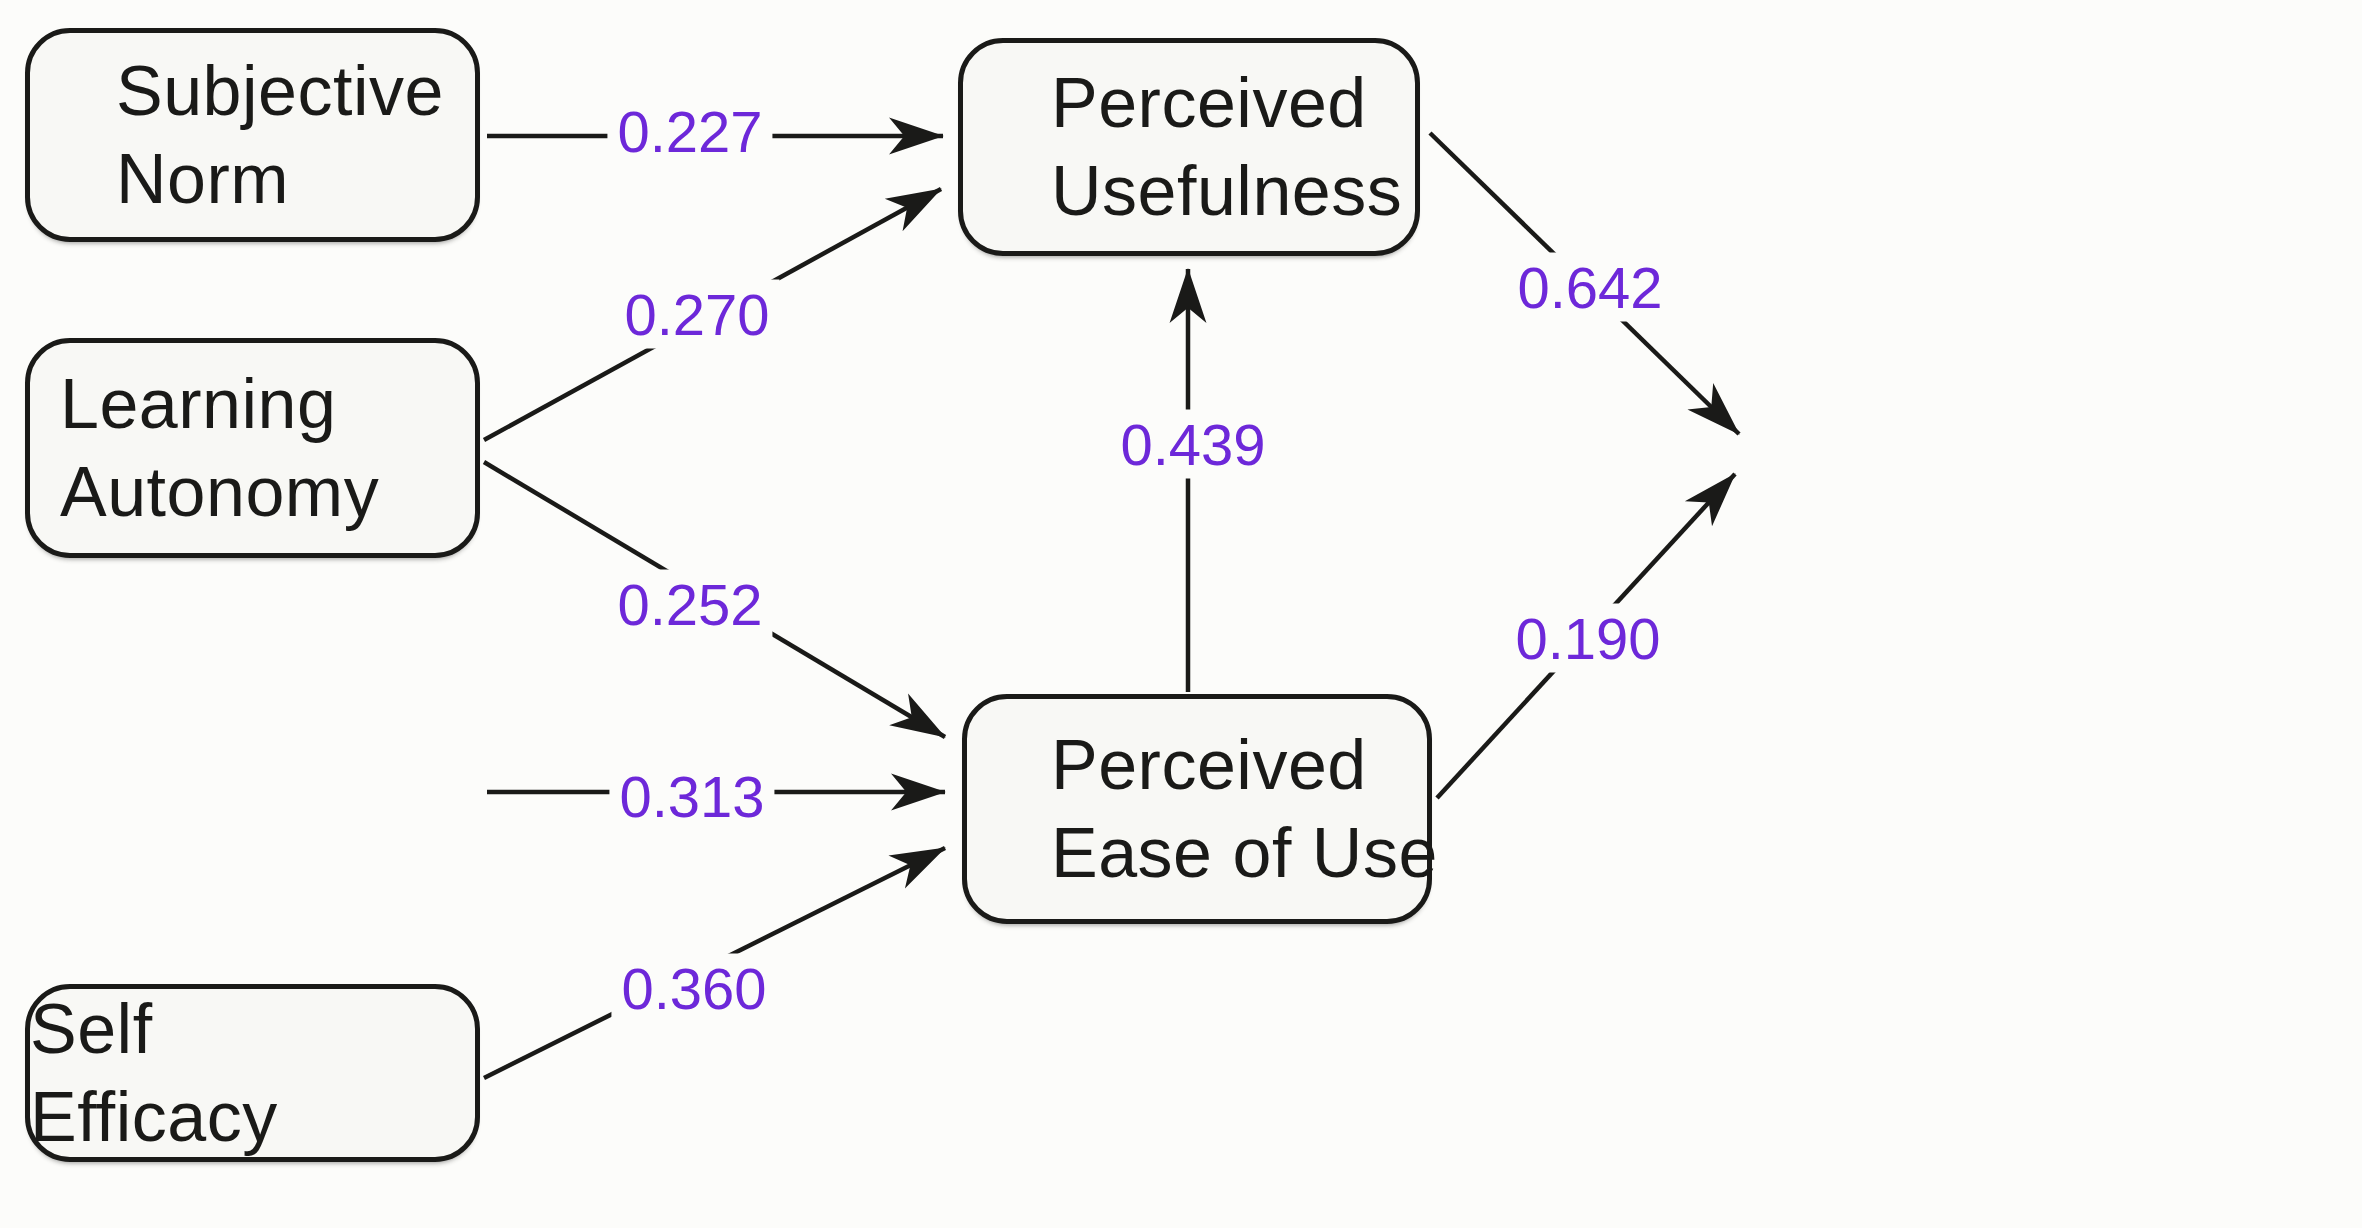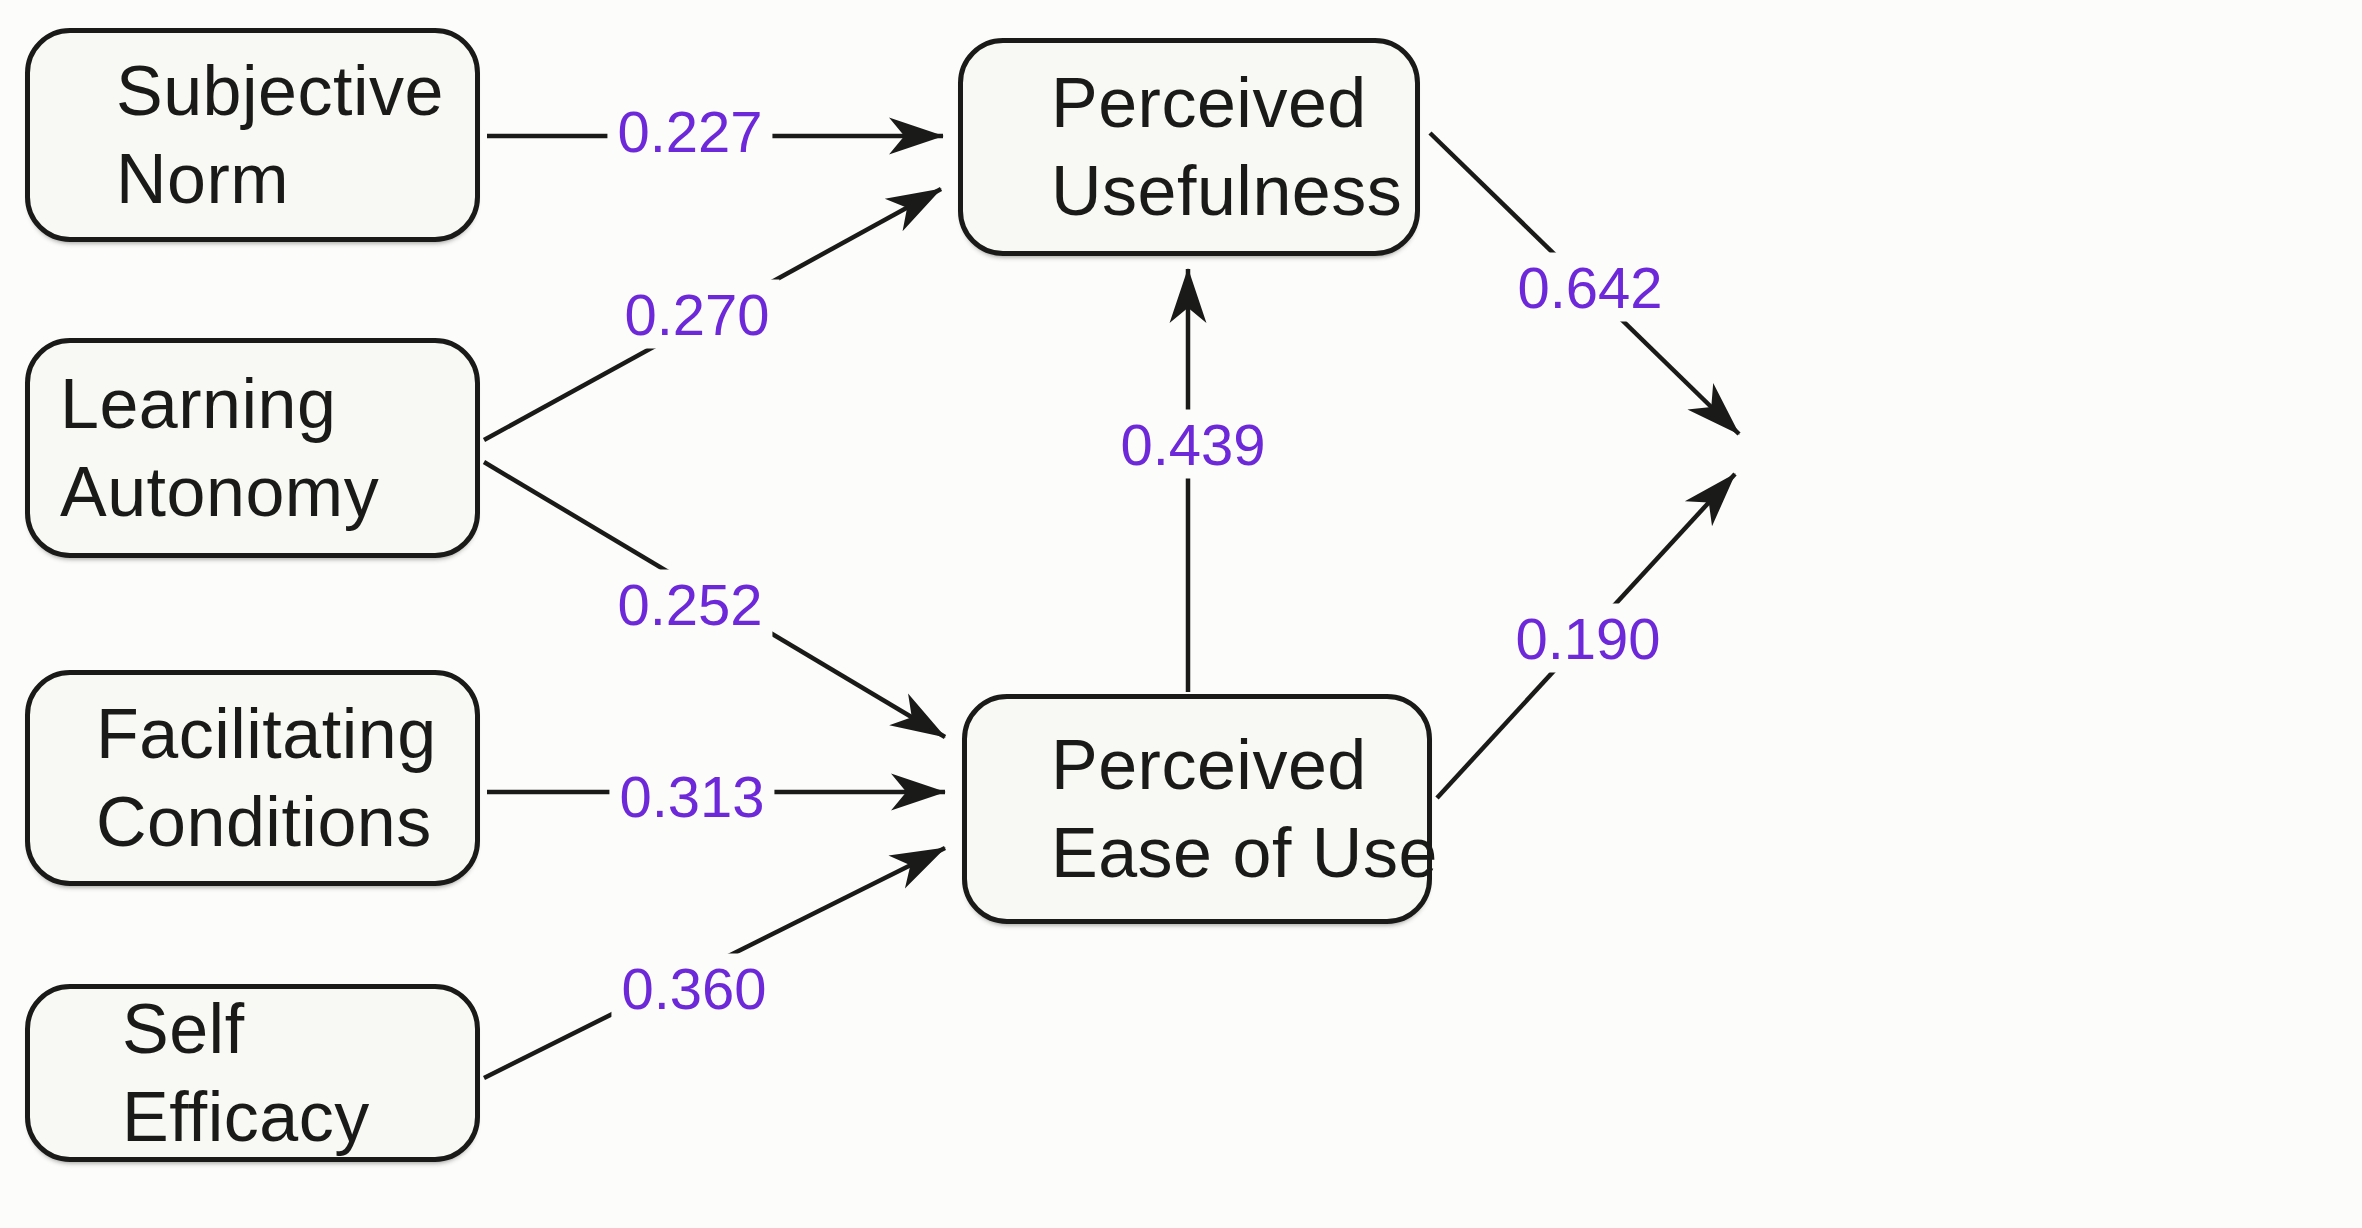--- a/index.html
+++ b/index.html
@@ -52,21 +52,21 @@
     font-size: 58px;
     color: #6d28d9;
     background: #fcfcfa;
     padding: 1px 10px;
     white-space: pre;
   }
   
   #node-sn  { left: 25px;   top: 28px;  width: 455px; height: 214px; padding-left: 86px; }
   #node-la  { left: 25px;   top: 338px; width: 455px; height: 220px; padding-left: 30px; }
   #node-fc  { left: 25px;   top: 670px; width: 455px; height: 216px; padding-left: 66px; }
-  #node-se  { left: 25px;   top: 984px; width: 455px; height: 178px; padding-left: 92px; }
+  #node-se  { left: 25px;   top: 984px; width: 455px; height: 178px; }
   #node-pu  { left: 958px;  top: 38px;  width: 462px; height: 218px; padding-left: 88px; }
   #node-peu { left: 962px;  top: 694px; width: 470px; height: 230px; padding-left: 84px; }
   #node-att { left: 1750px; top: 315px; width: 594px; height: 246px; padding-left: 38px; }
   
   #coef-0 { left: 690px;  top: 131px; }
   #coef-1 { left: 697px;  top: 314px; }
   #coef-2 { left: 690px;  top: 604px; }
   #coef-3 { left: 692px;  top: 796px; }
   #coef-4 { left: 694px;  top: 988px; }
   #coef-5 { left: 1193px; top: 444px; }
@@ -97,24 +97,20 @@
   <div class="node" id="node-sn">
     <span class="node-label">Subjective
 Norm</span>
   </div>
 
   <div class="node" id="node-la">
     <span class="node-label">Learning
 Autonomy</span>
   </div>
 
-  <div class="node" id="node-fc">
-    <span class="node-label">Facilitating
-Conditions</span>
-  </div>
 
   <div class="node" id="node-se">
     <span class="node-label">Self
 Efficacy</span>
   </div>
 
   <div class="node" id="node-pu">
     <span class="node-label">Perceived
 Usefulness</span>
   </div>

